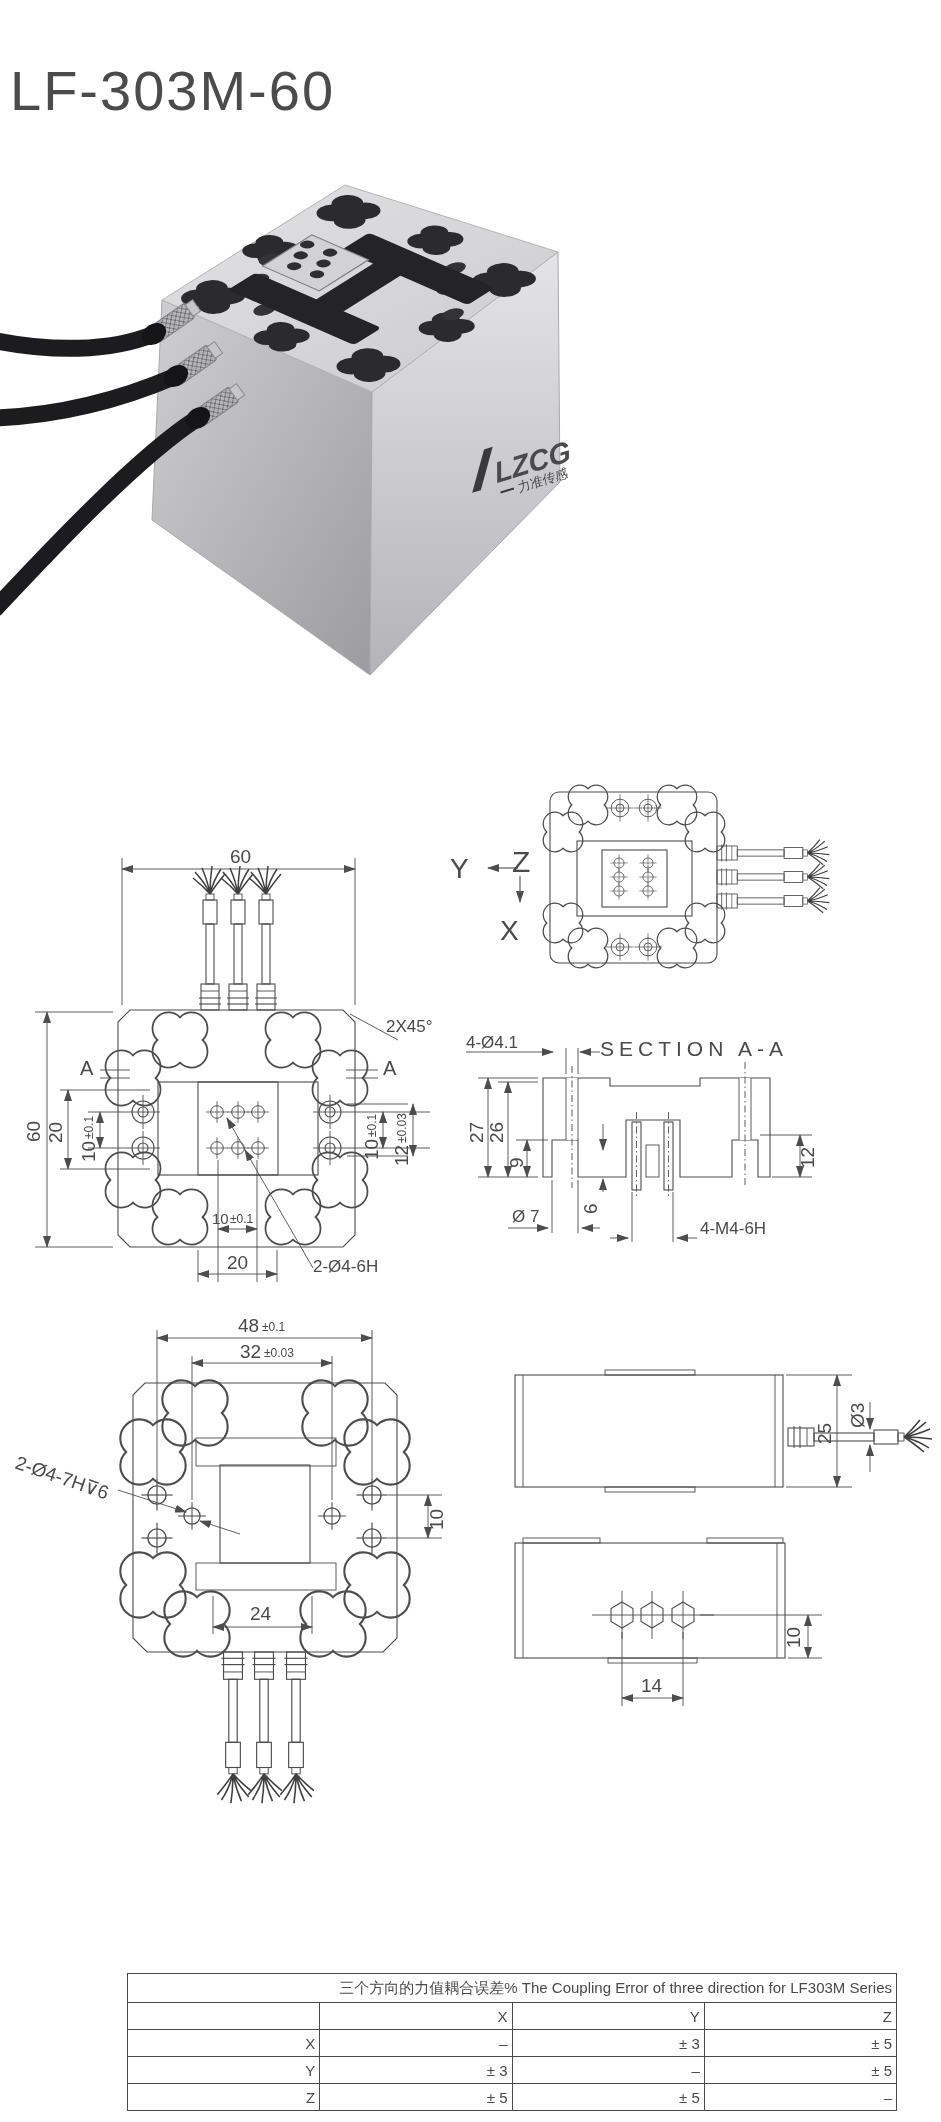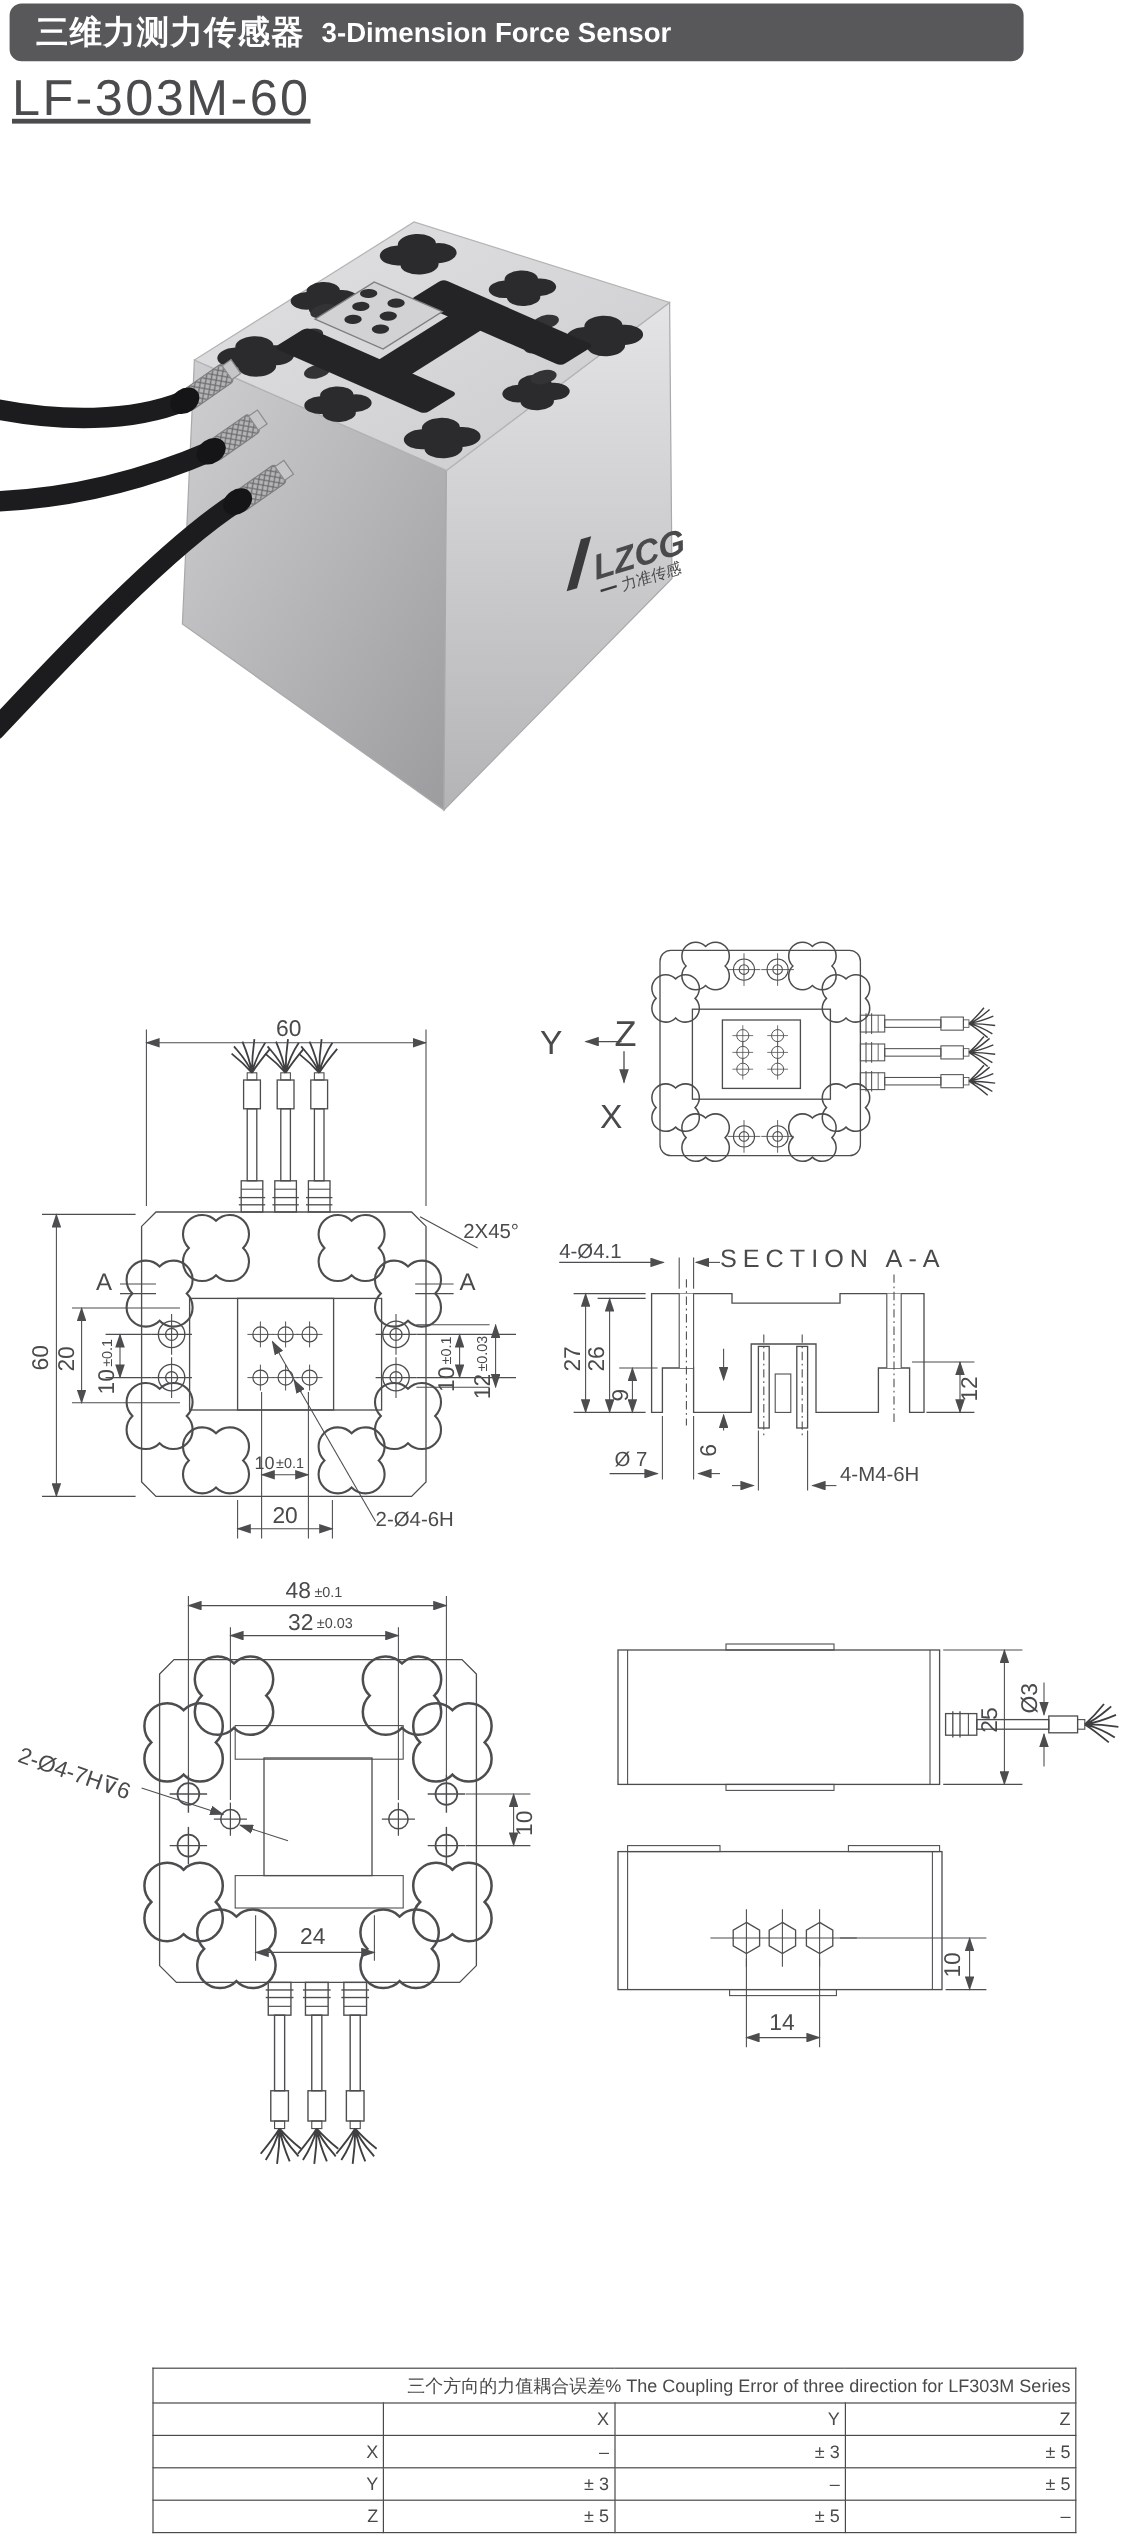--- a/index.html
+++ b/index.html
@@ -2,43 +2,39 @@
 <html><head>
 <meta charset="utf-8">
 <style>
   html,body{margin:0;padding:0;background:#fff;}
   .page{position:relative;width:941px;height:2122px;background:#fff;overflow:hidden;
         font-family:"Liberation Sans",sans-serif;color:#4a4a4c;}
   .hdrbar{position:absolute;left:8px;top:3px;width:845px;height:48px;background:#58585a;
           border-radius:10px;display:flex;align-items:center;padding-left:22px;box-sizing:border-box;}
   .hdrbar .zh{color:#fff;font-size:27px;font-weight:bold;letter-spacing:1px;}
   .hdrbar .en{color:#fff;font-size:23px;font-weight:bold;margin-left:14px;}
-  .model{position:absolute;left:10px;top:58px;font-size:42px;color:#4b4b4d;letter-spacing:2px;text-decoration:underline;}
+  .model{position:absolute;left:10px;top:58px;font-size:56px;color:#4b4b4d;letter-spacing:2px;}
   svg{position:absolute;left:0;}
   svg text{font-family:"Liberation Sans",sans-serif;fill:#4a4a4c;}
   .ln{stroke:#4d4d4f;stroke-width:1.1;fill:none;}
   .lnt{stroke:#4d4d4f;stroke-width:0.9;fill:none;}
   .dash{stroke-dasharray:7 3 1.5 3;}
   .dim{font-size:19px;}
   .tol{font-size:12px;}
   .lab{font-size:17px;}
   .ctab{border-collapse:collapse;position:absolute;left:127px;top:1973px;width:770px;
         table-layout:fixed;font-size:15px;color:#4a4a4a;}
   .ctab td{border:1.4px solid #4a4a4a;text-align:right;height:24px;padding:1px 4px;}
   .ctab td.title{height:26px;}
 </style>
 </head>
 <body>
 
 <div class="page">
 
-  <div class="hdrbar">
-    <span class="zh">三维力测力传感器</span>
-    <span class="en">3-Dimension Force Sensor</span>
-  </div>
   <div class="model">LF-303M-60</div>
 
   <svg style="top:130px" width="660" height="600" viewBox="0 130 660 600">
     <defs>
       <linearGradient id="gL" x1="0" y1="0" x2="1" y2="1">
         <stop offset="0" stop-color="#cfcfd1"></stop>
           <stop offset="1" stop-color="#9c9c9e"></stop>
       </linearGradient>
       <linearGradient id="gR" x1="0" y1="0" x2="0" y2="1">
         <stop offset="0" stop-color="#e4e4e6"></stop>

